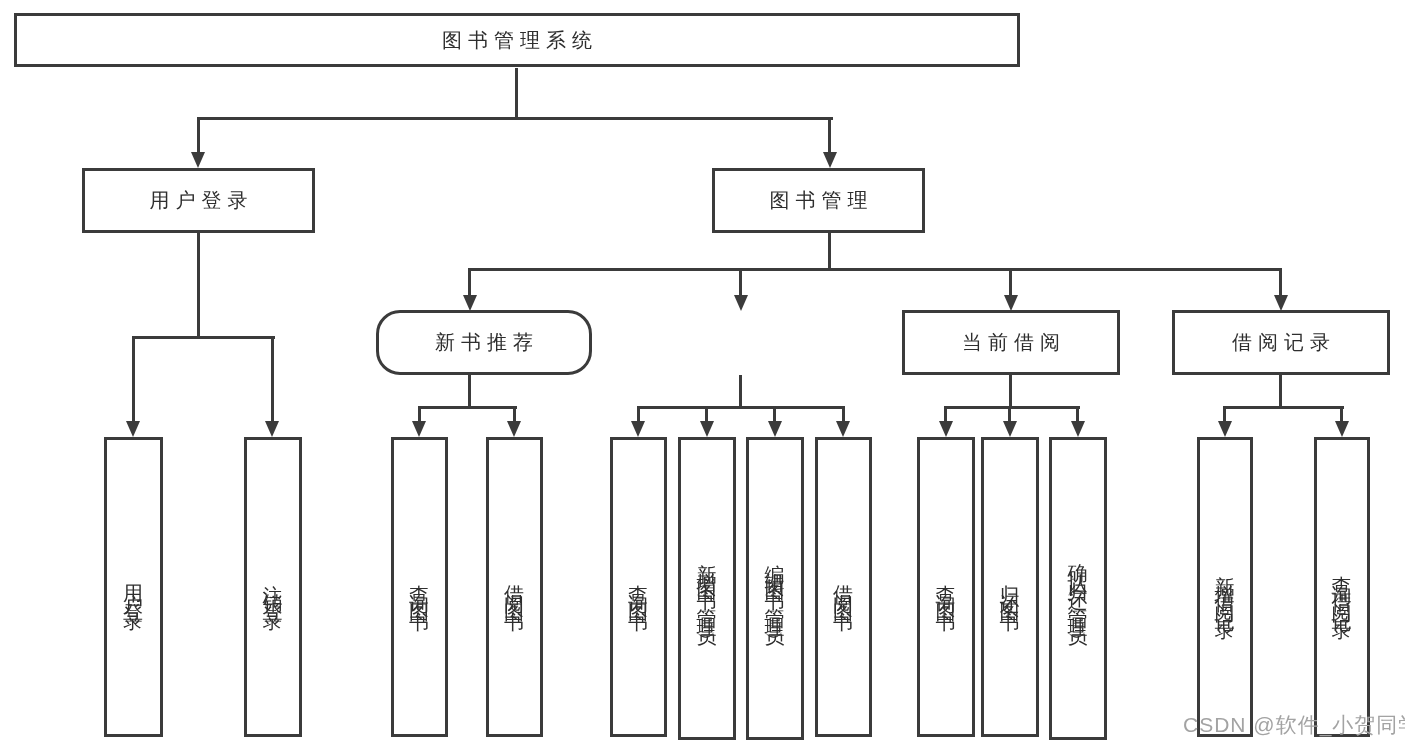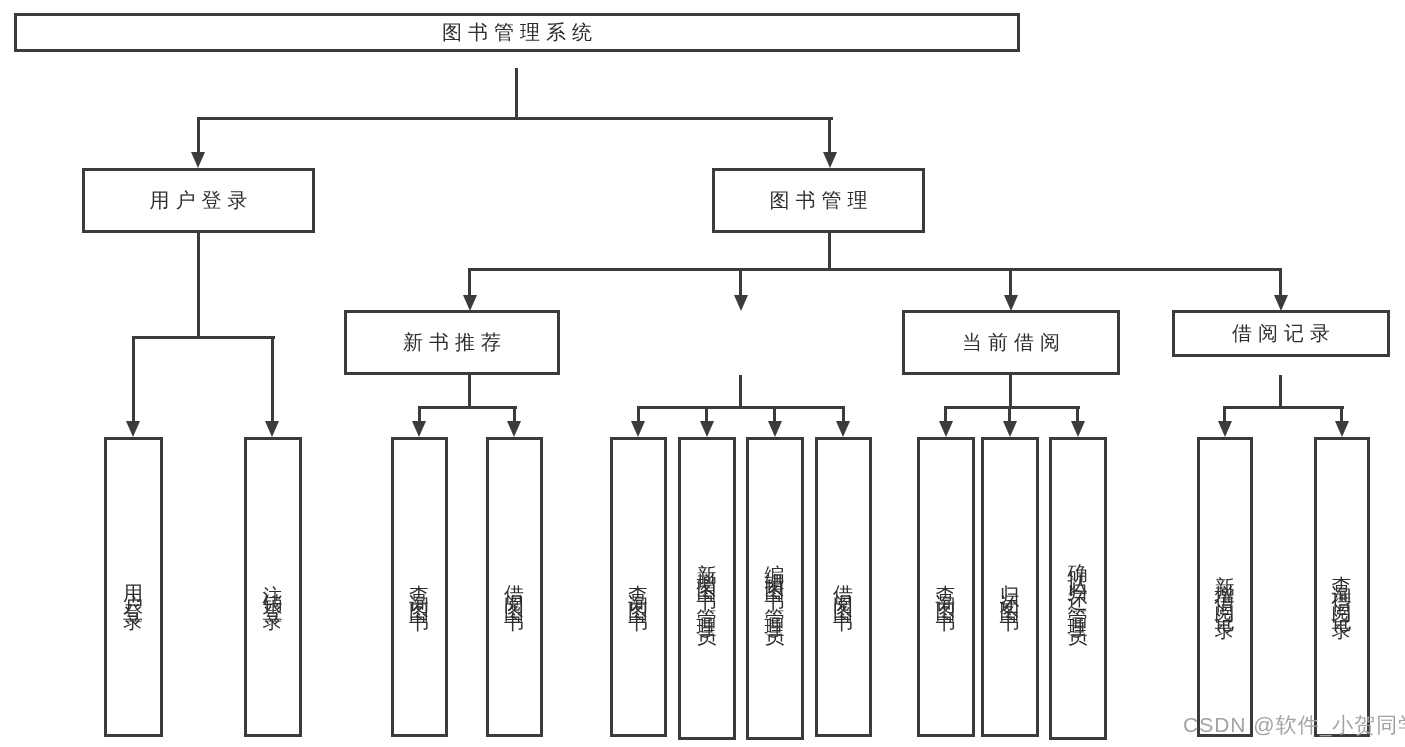--- a/index.html
+++ b/index.html
@@ -38,21 +38,21 @@
   .watermark{
     position:absolute;left:1183px;top:711px;z-index:5;
     font-size:21px;color:var(--watermark);letter-spacing:1px;white-space:nowrap;
   }
 </style>
 </head>
 <body>
 
 <div id="stage">
 
-  <div class="box" style="left:14px;top:13px;width:1006px;height:39px;">
+  <div class="box" style="left:14px;top:13px;width:1006px;height:54px;">
     <span class="lbl">图书管理系统</span>
   </div>
 
   <div class="vline" style="left:515px;top:68px;height:50px;"></div>
   <div class="hline" style="left:197px;top:117px;width:636px;"></div>
   <div class="vline" style="left:197px;top:117px;height:35px;"></div>
   <div class="tri" style="left:191px;top:152px;"></div>
   <div class="vline" style="left:828px;top:117px;height:35px;"></div>
   <div class="tri" style="left:823px;top:152px;"></div>
 
@@ -74,27 +74,27 @@
   <div class="hline" style="left:468px;top:268px;width:814px;"></div>
   <div class="vline" style="left:468px;top:268px;height:27px;"></div>
   <div class="tri" style="left:463px;top:295px;"></div>
   <div class="vline" style="left:739px;top:268px;height:27px;"></div>
   <div class="tri" style="left:734px;top:295px;"></div>
   <div class="vline" style="left:1009px;top:268px;height:27px;"></div>
   <div class="tri" style="left:1004px;top:295px;"></div>
   <div class="vline" style="left:1279px;top:268px;height:27px;"></div>
   <div class="tri" style="left:1274px;top:295px;"></div>
 
-  <div class="box" style="left:344px;top:310px;width:216px;height:65px;">
+  <div class="box" style="left:376px;top:310px;width:216px;height:65px;border-radius:24px;">
     <span class="lbl">新书推荐</span>
   </div>
   <div class="box" style="left:902px;top:310px;width:218px;height:65px;">
     <span class="lbl">当前借阅</span>
   </div>
-  <div class="box" style="left:1172px;top:310px;width:218px;height:47px;">
+  <div class="box" style="left:1172px;top:310px;width:218px;height:65px;">
     <span class="lbl">借阅记录</span>
   </div>
 
   <div class="vline" style="left:468px;top:375px;height:33px;"></div>
   <div class="hline" style="left:418px;top:406px;width:99px;"></div>
   <div class="vline" style="left:418px;top:406px;height:15px;"></div>
   <div class="tri" style="left:412px;top:421px;"></div>
   <div class="vline" style="left:513px;top:406px;height:15px;"></div>
   <div class="tri" style="left:507px;top:421px;"></div>
 

